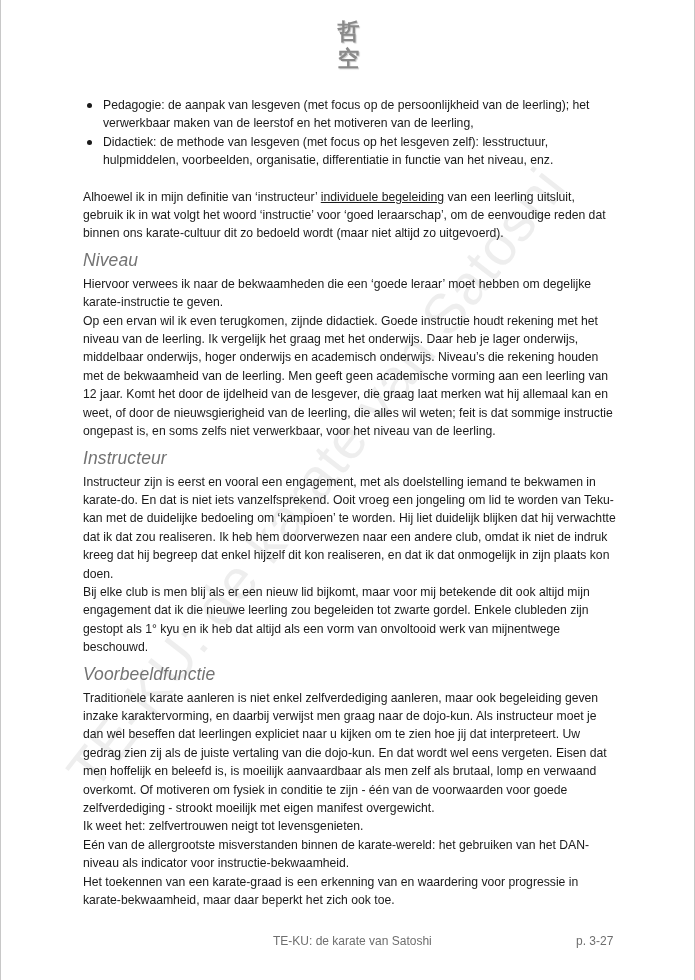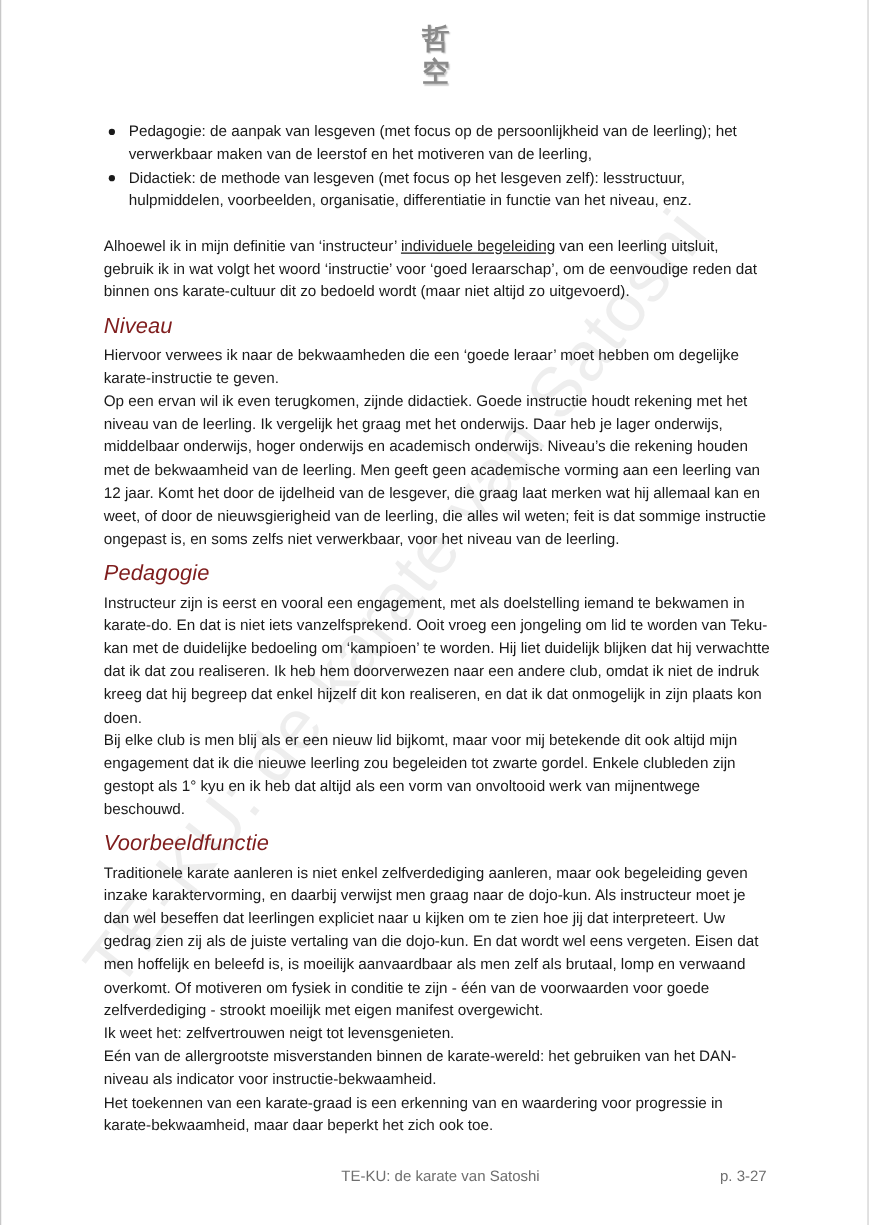--- a/index.html
+++ b/index.html
@@ -31,21 +31,21 @@
       position: absolute; left: 4px; top: 7px; width: 5px; height: 5px;
       border-radius: 50%; background: #1a1a1a;
     }
     p { margin: 0; }
     .gap { height: 18px; }
     .u { text-decoration: underline; margin-top: 44px; }
     .b { font-weight: normal; margin-top: 26px; }
     h2 {
       font-style: italic; font-weight: normal;
       font-size: 17.5px; line-height: 22px;
-      color: #7f1d1d;
+      color: #737373;
       margin-top: 6px; margin-bottom: 4px;
       letter-spacing: 0.1px;
     }
     .watermark {
       position: absolute; left: 315px; top: 478px;
       transform: translate(-50%, -50%) rotate(-52deg);
       white-space: nowrap;
       font-size: 56px; color: rgba(120,120,120,0.13);
       font-family: "Liberation Sans", sans-serif;
       pointer-events: none; letter-spacing: 1px;
@@ -83,21 +83,21 @@
     </ul>
 
     <div class="gap"></div>
 
     <p><span>Alhoewel ik in mijn definitie van ‘instructeur’ </span><span class="u">individuele begeleiding</span><span> van een leerling uitsluit, gebruik ik in wat volgt het woord ‘instructie’ voor ‘goed leraarschap’, om de eenvoudige reden dat binnen ons karate-cultuur dit zo bedoeld wordt (maar niet altijd zo uitgevoerd).</span></p>
 
     <h2>Niveau</h2>
     <p>Hiervoor verwees ik naar de bekwaamheden die een ‘goede leraar’ moet hebben om degelijke karate-instructie te geven.</p>
     <p><span>Op een ervan wil ik even terugkomen, zijnde </span><span class="b">didactiek</span><span>. Goede instructie houdt rekening met het niveau van de leerling. Ik vergelijk het graag met het onderwijs. Daar heb je lager onderwijs, middelbaar onderwijs, hoger onderwijs en academisch onderwijs. Niveau’s die rekening houden met de bekwaamheid van de leerling. Men geeft geen academische vorming aan een leerling van 12 jaar. Komt het door de ijdelheid van de lesgever, die graag laat merken wat hij allemaal kan en weet, of door de nieuwsgierigheid van de leerling, die alles wil weten; feit is dat sommige instructie ongepast is, en soms zelfs niet verwerkbaar, voor het niveau van de leerling.</span></p>
 
-    <h2>Pedagogie</h2>
+    <h2>Instructeur</h2>
     <p>Instructeur zijn is eerst en vooral een engagement, met als doelstelling iemand te bekwamen in karate-do. En dat is niet iets vanzelfsprekend. Ooit vroeg een jongeling om lid te worden van Teku-kan met de duidelijke bedoeling om ‘kampioen’ te worden. Hij liet duidelijk blijken dat hij verwachtte dat ik dat zou realiseren. Ik heb hem doorverwezen naar een andere club, omdat ik niet de indruk kreeg dat hij begreep dat enkel hijzelf dit kon realiseren, en dat ik dat onmogelijk in zijn plaats kon doen.</p>
     <p>Bij elke club is men blij als er een nieuw lid bijkomt, maar voor mij betekende dit ook altijd mijn engagement dat ik die nieuwe leerling zou begeleiden tot zwarte gordel. Enkele clubleden zijn gestopt als 1° kyu en ik heb dat altijd als een vorm van onvoltooid werk van mijnentwege beschouwd.</p>
 
     <h2>Voorbeeldfunctie</h2>
     <p>Traditionele karate aanleren is niet enkel zelfverdediging aanleren, maar ook begeleiding geven inzake karaktervorming, en daarbij verwijst men graag naar de dojo-kun. Als instructeur moet je dan wel beseffen dat leerlingen expliciet naar u kijken om te zien hoe jij dat interpreteert. Uw gedrag zien zij als de juiste vertaling van die dojo-kun. En dat wordt wel eens vergeten. Eisen dat men hoffelijk en beleefd is, is moeilijk aanvaardbaar als men zelf als brutaal, lomp en verwaand overkomt. Of motiveren om fysiek in conditie te zijn - één van de voorwaarden voor goede zelfverdediging - strookt moeilijk met eigen manifest overgewicht.</p>
     <p>Ik weet het: zelfvertrouwen neigt tot levensgenieten.</p>
 
     <p>Eén van de allergrootste misverstanden binnen de karate-wereld: het gebruiken van het DAN-niveau als indicator voor instructie-bekwaamheid.</p>
     <p>Het toekennen van een karate-graad is een erkenning van en waardering voor progressie in karate-bekwaamheid, maar daar beperkt het zich ook toe.</p>
   </div>

